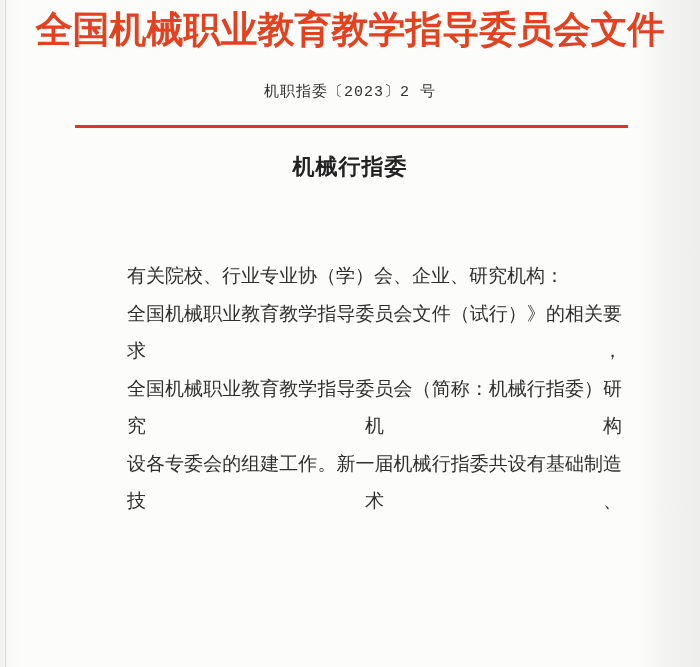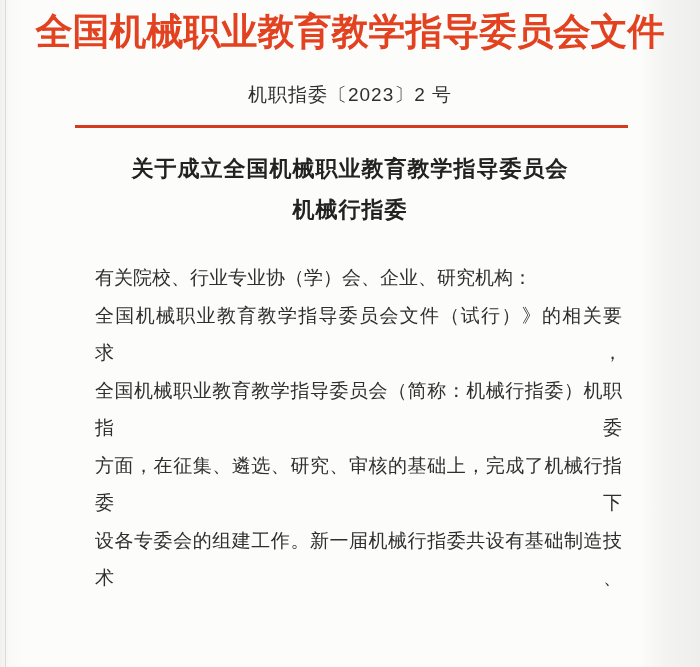--- a/index.html
+++ b/index.html
@@ -5,21 +5,21 @@
   html, body {
     margin: 0;
     padding: 0;
     background: #ffffff;
   }
   .scan {
     position: relative;
     width: 700px;
     height: 667px;
     overflow: hidden;
-    font-family: Liberation Sans, sans-serif;
+    font-family: Liberation Mono, monospace;
     background: linear-gradient(90deg,
       #f0f0ee 0px, #f9f9f8 9px, #fcfcfb 22px,
       #fcfcfb 640px, #f3f3f1 665px, #eeeeec 700px);
   }
   
   .scan-edge {
     position: absolute;
     left: 5px; top: 0;
     width: 1px; height: 100%;
     background: #dadad8;
@@ -34,21 +34,21 @@
     letter-spacing: 0px;
     color: var(--letterhead-red, #e2421f);
     line-height: 52px;
     white-space: nowrap;
   }
   .doc-number {
     position: absolute;
     top: 82px; left: 0;
     width: 100%;
     text-align: center;
-    font-size: 19px;
+    font-size: 15px;
     color: var(--ink, #2f2f2f);
     letter-spacing: 1px;
   }
   .red-rule {
     position: absolute;
     top: 125px; left: 75px;
     width: 553px; height: 3px;
     background: var(--rule-red, #d63a1f);
   }
   .notice-title {
@@ -66,20 +66,21 @@
     position: absolute;
     top: 259px; left: 95px;
     width: 527px;
     font-size: 19px;
     color: var(--ink, #2f2f2f);
     line-height: 37.5px;
   }
   .doc-body .line {
     white-space: nowrap;
     text-align: left;
+    margin-left: 32px;
   }
   .doc-body .line.justify {
     white-space: normal;
     text-align: justify;
     text-align-last: justify;
   }
   .doc-body .line.indent {
     text-indent: 2em;
   }
 </style>
@@ -89,24 +90,22 @@
 <div class="scan">
   <div class="scan-edge"></div>
 
   <div class="letterhead">全国机械职业教育教学指导委员会文件</div>
 
   <div class="doc-number">机职指委〔2023〕2 号</div>
 
   <div class="red-rule"></div>
 
   <div class="notice-title">
-    <div>关于成立全国机械职业教育教学指导委员会</div>
     <div>机械行指委</div>
   </div>
 
   <div class="doc-body" id="doc-body">
       <div class="line">有关院校、行业专业协（学）会、企业、研究机构：</div>
       <div class="line justify">全国机械职业教育教学指导委员会文件（试行）》的相关要求，</div>
-      <div class="line justify">全国机械职业教育教学指导委员会（简称：机械行指委）机职指委</div>
-      <div class="line justify">方面，在征集、遴选、研究、审核的基础上，完成了机械行指委下</div>
+      <div class="line justify">全国机械职业教育教学指导委员会（简称：机械行指委）研究机构</div>
       <div class="line justify">设各专委会的组建工作。新一届机械行指委共设有基础制造技术、</div>
     </div>
 </div>
 
 </body></html>

